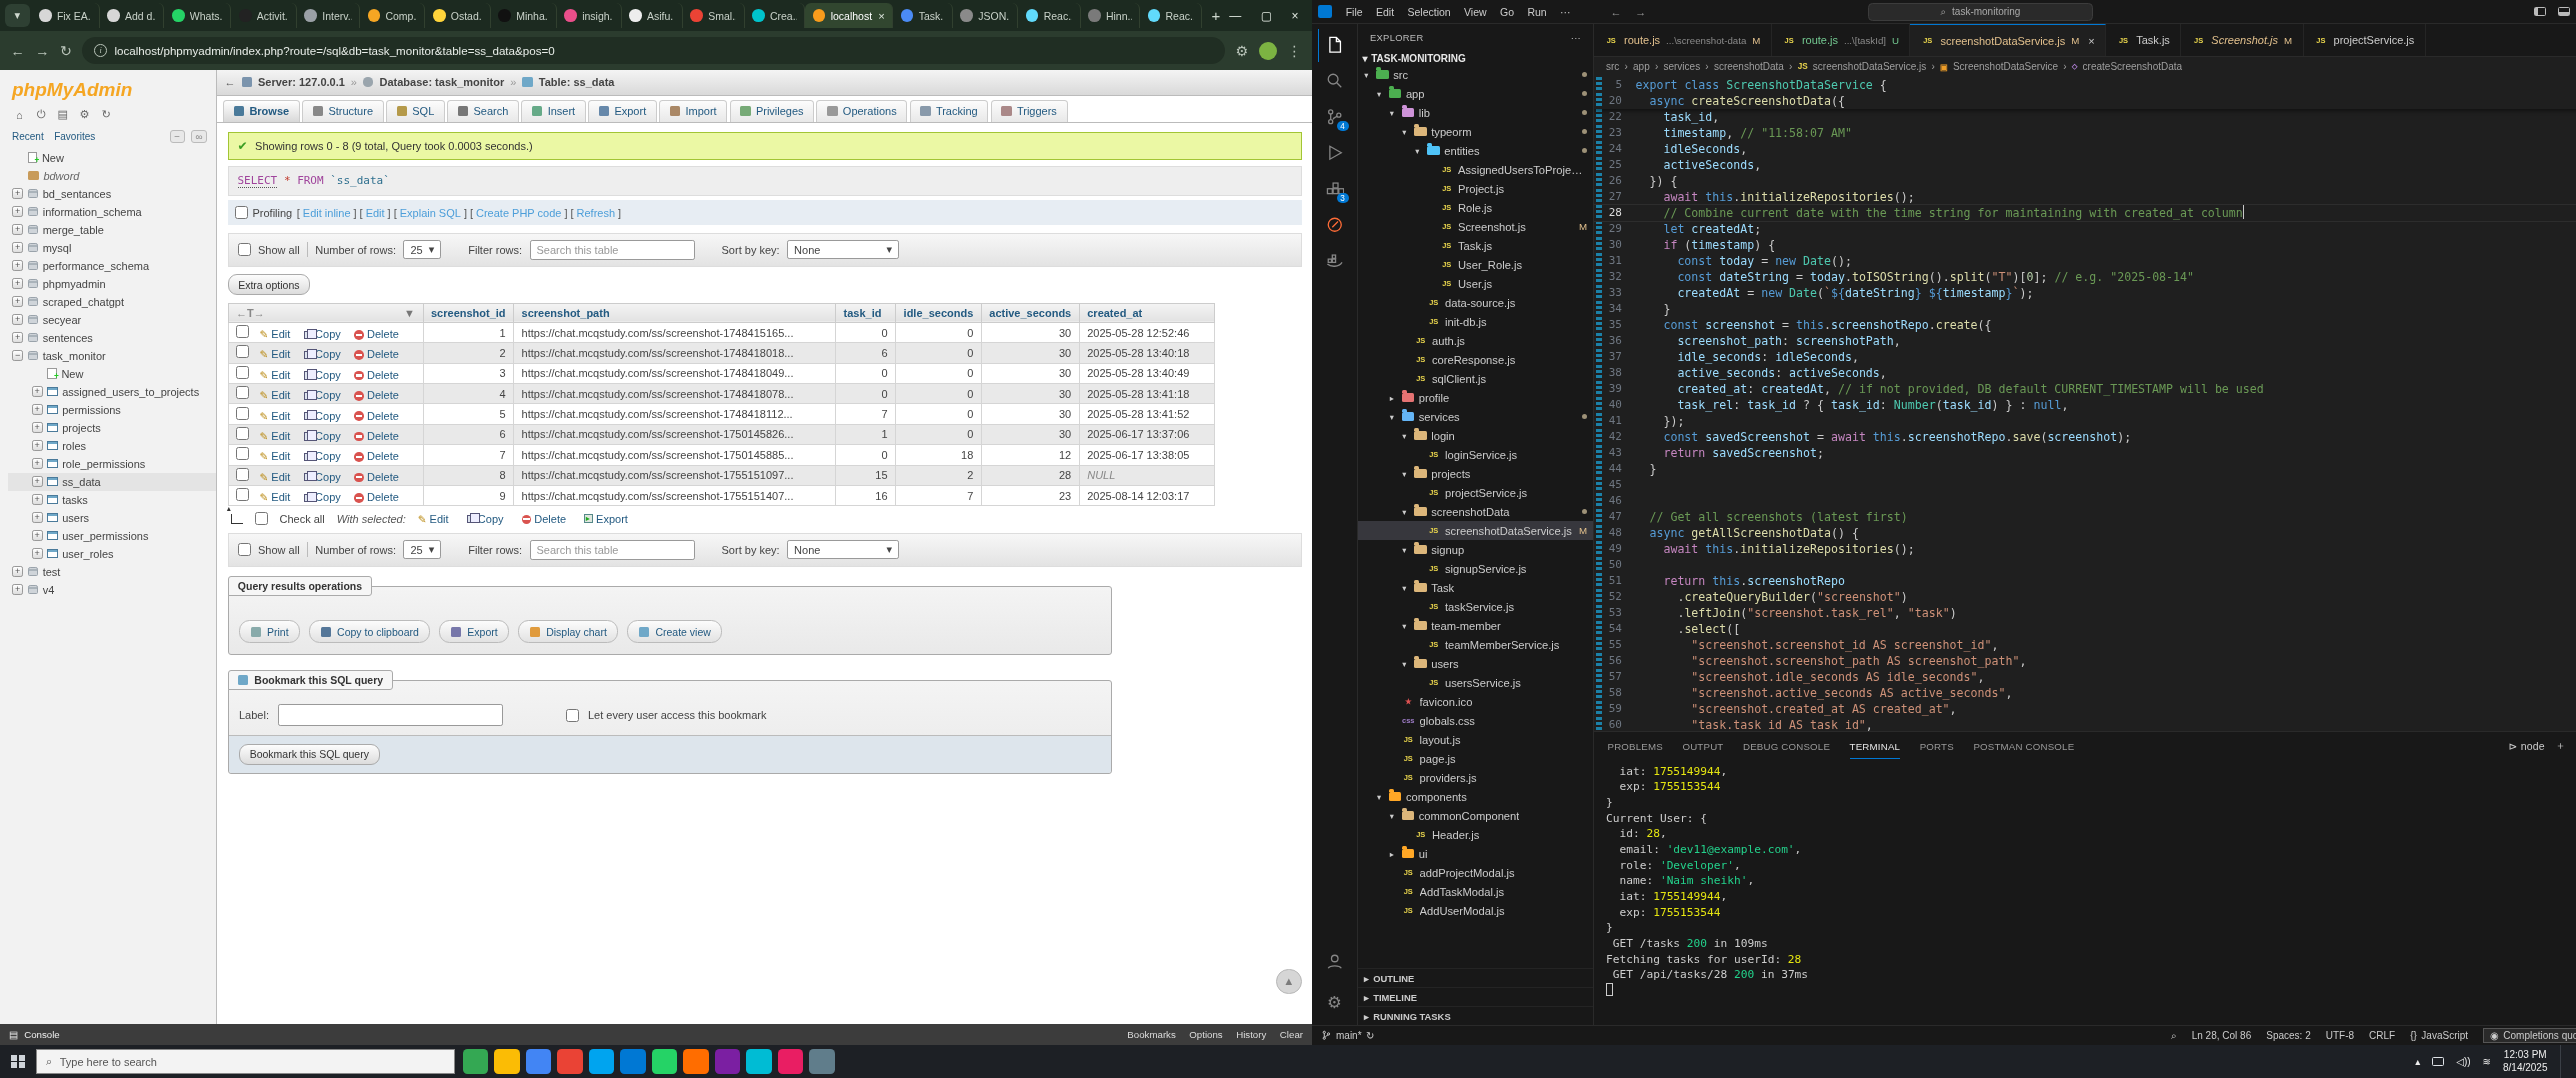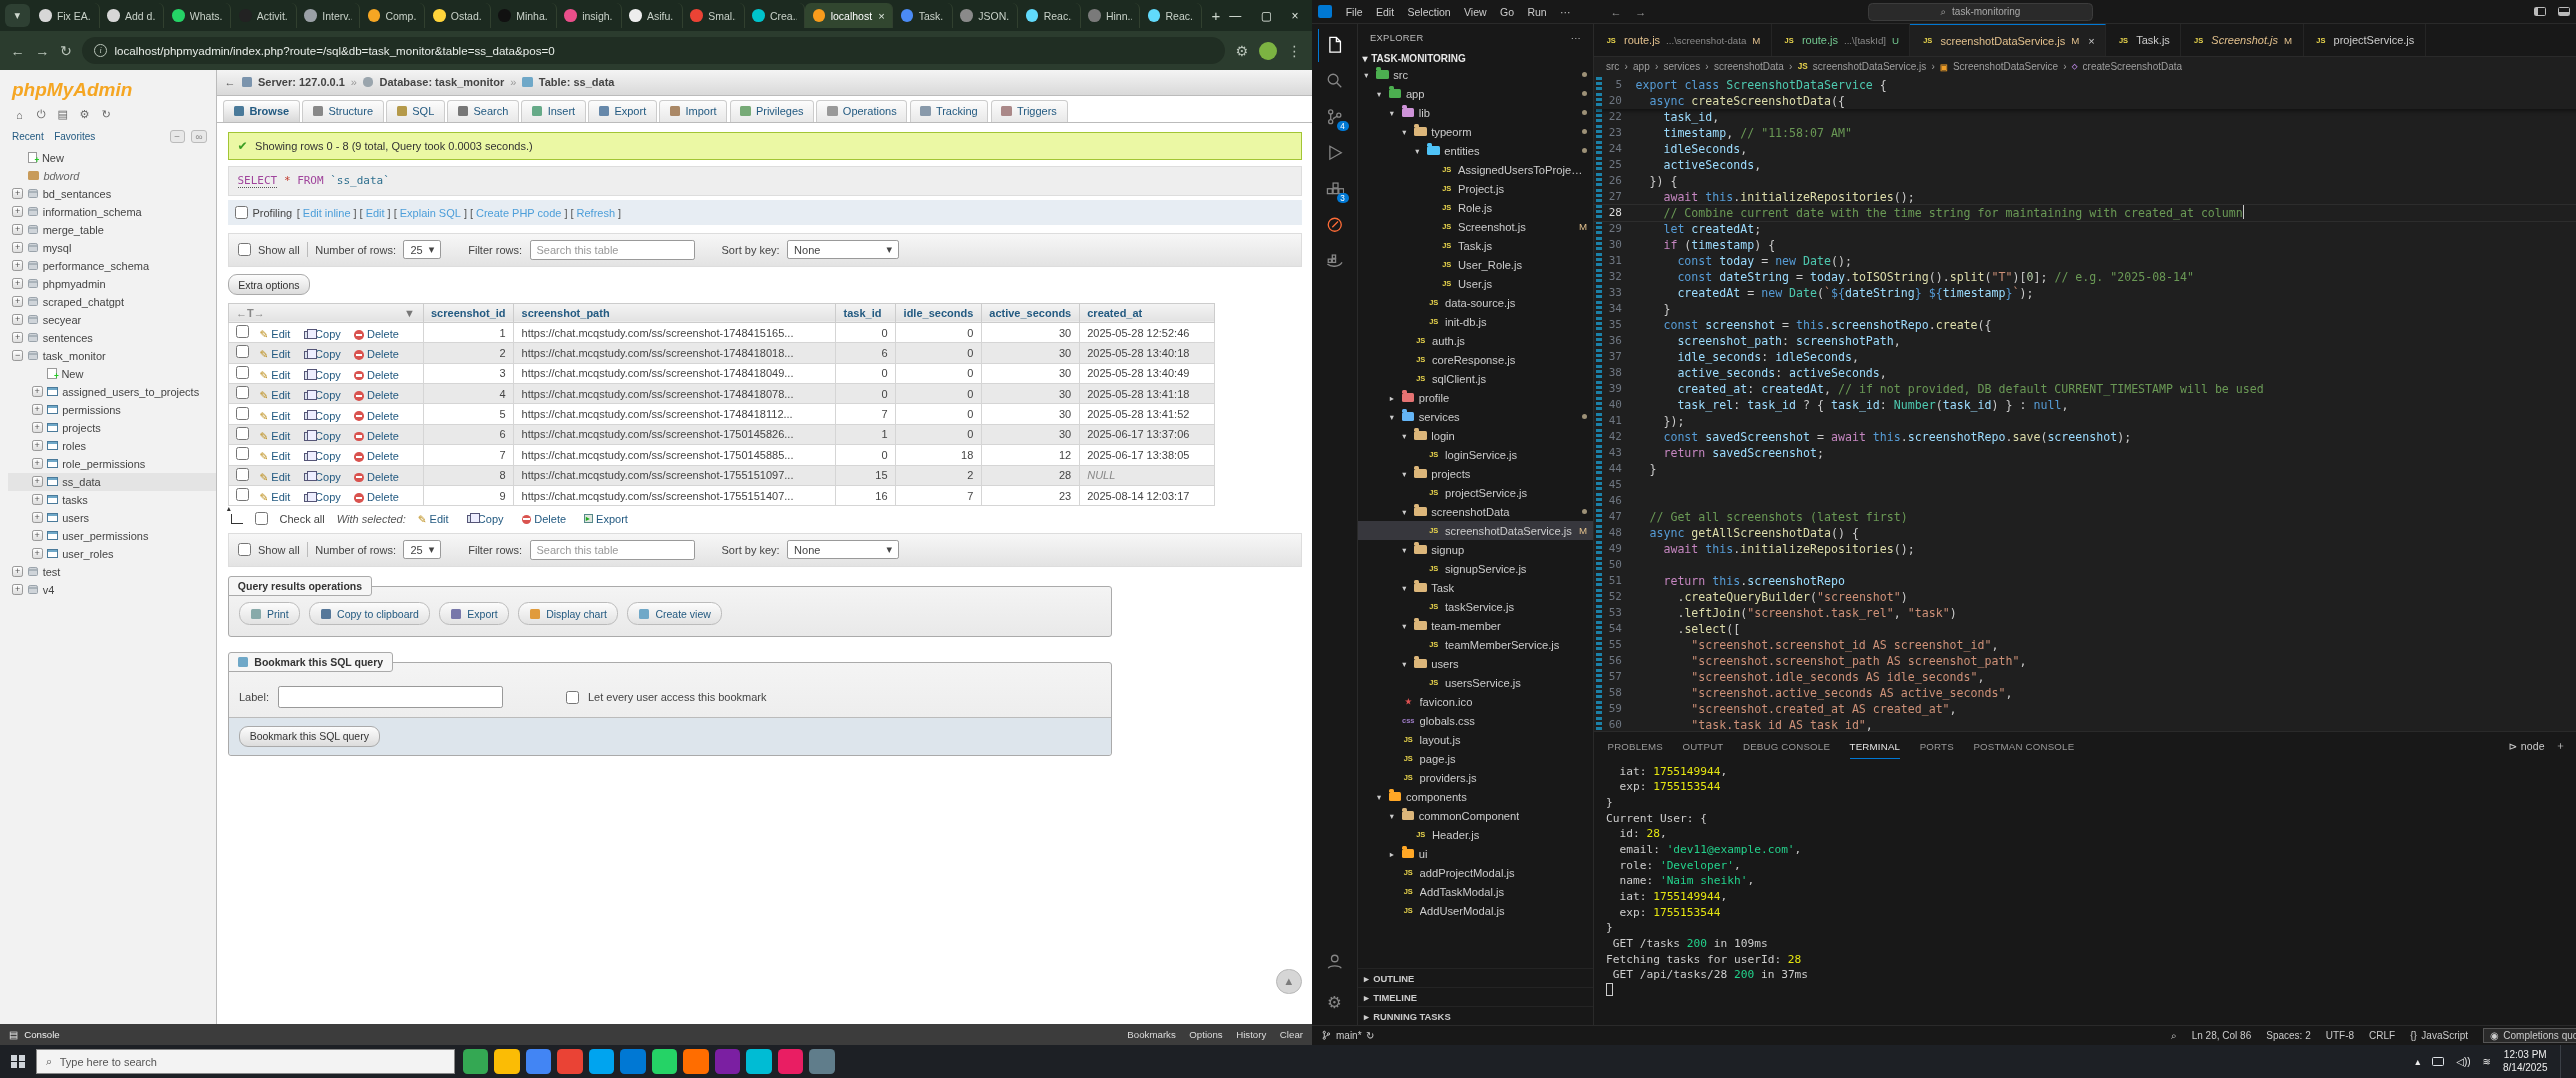--- a/index.html
+++ b/index.html
@@ -663,21 +663,21 @@
             <span style="margin-left:19.5px">Sort by key:</span>
             <span class="selbox" style="min-width:112px;justify-content:space-between">
                 <span>None</span>
                 <span>▾</span>
               </span>
           </div>
           <fieldset class="pset">
             <div class="legend">
                 <span>Query results operations</span>
               </div>
-            <div style="margin-top:3px"><span class="qbtn">
+            <div style="margin-top:21px"><span class="qbtn">
                   <span class="sq" style="background: rgb(136, 170, 170);"></span>
                   <span>Print</span>
                 </span><span class="qbtn">
                   <span class="sq" style="background: rgb(85, 119, 153);"></span>
                   <span>Copy to clipboard</span>
                 </span><span class="qbtn">
                   <span class="sq" style="background: rgb(119, 119, 170);"></span>
                   <span>Export</span>
                 </span><span class="qbtn">
                   <span class="sq" style="background: rgb(224, 155, 61);"></span>

